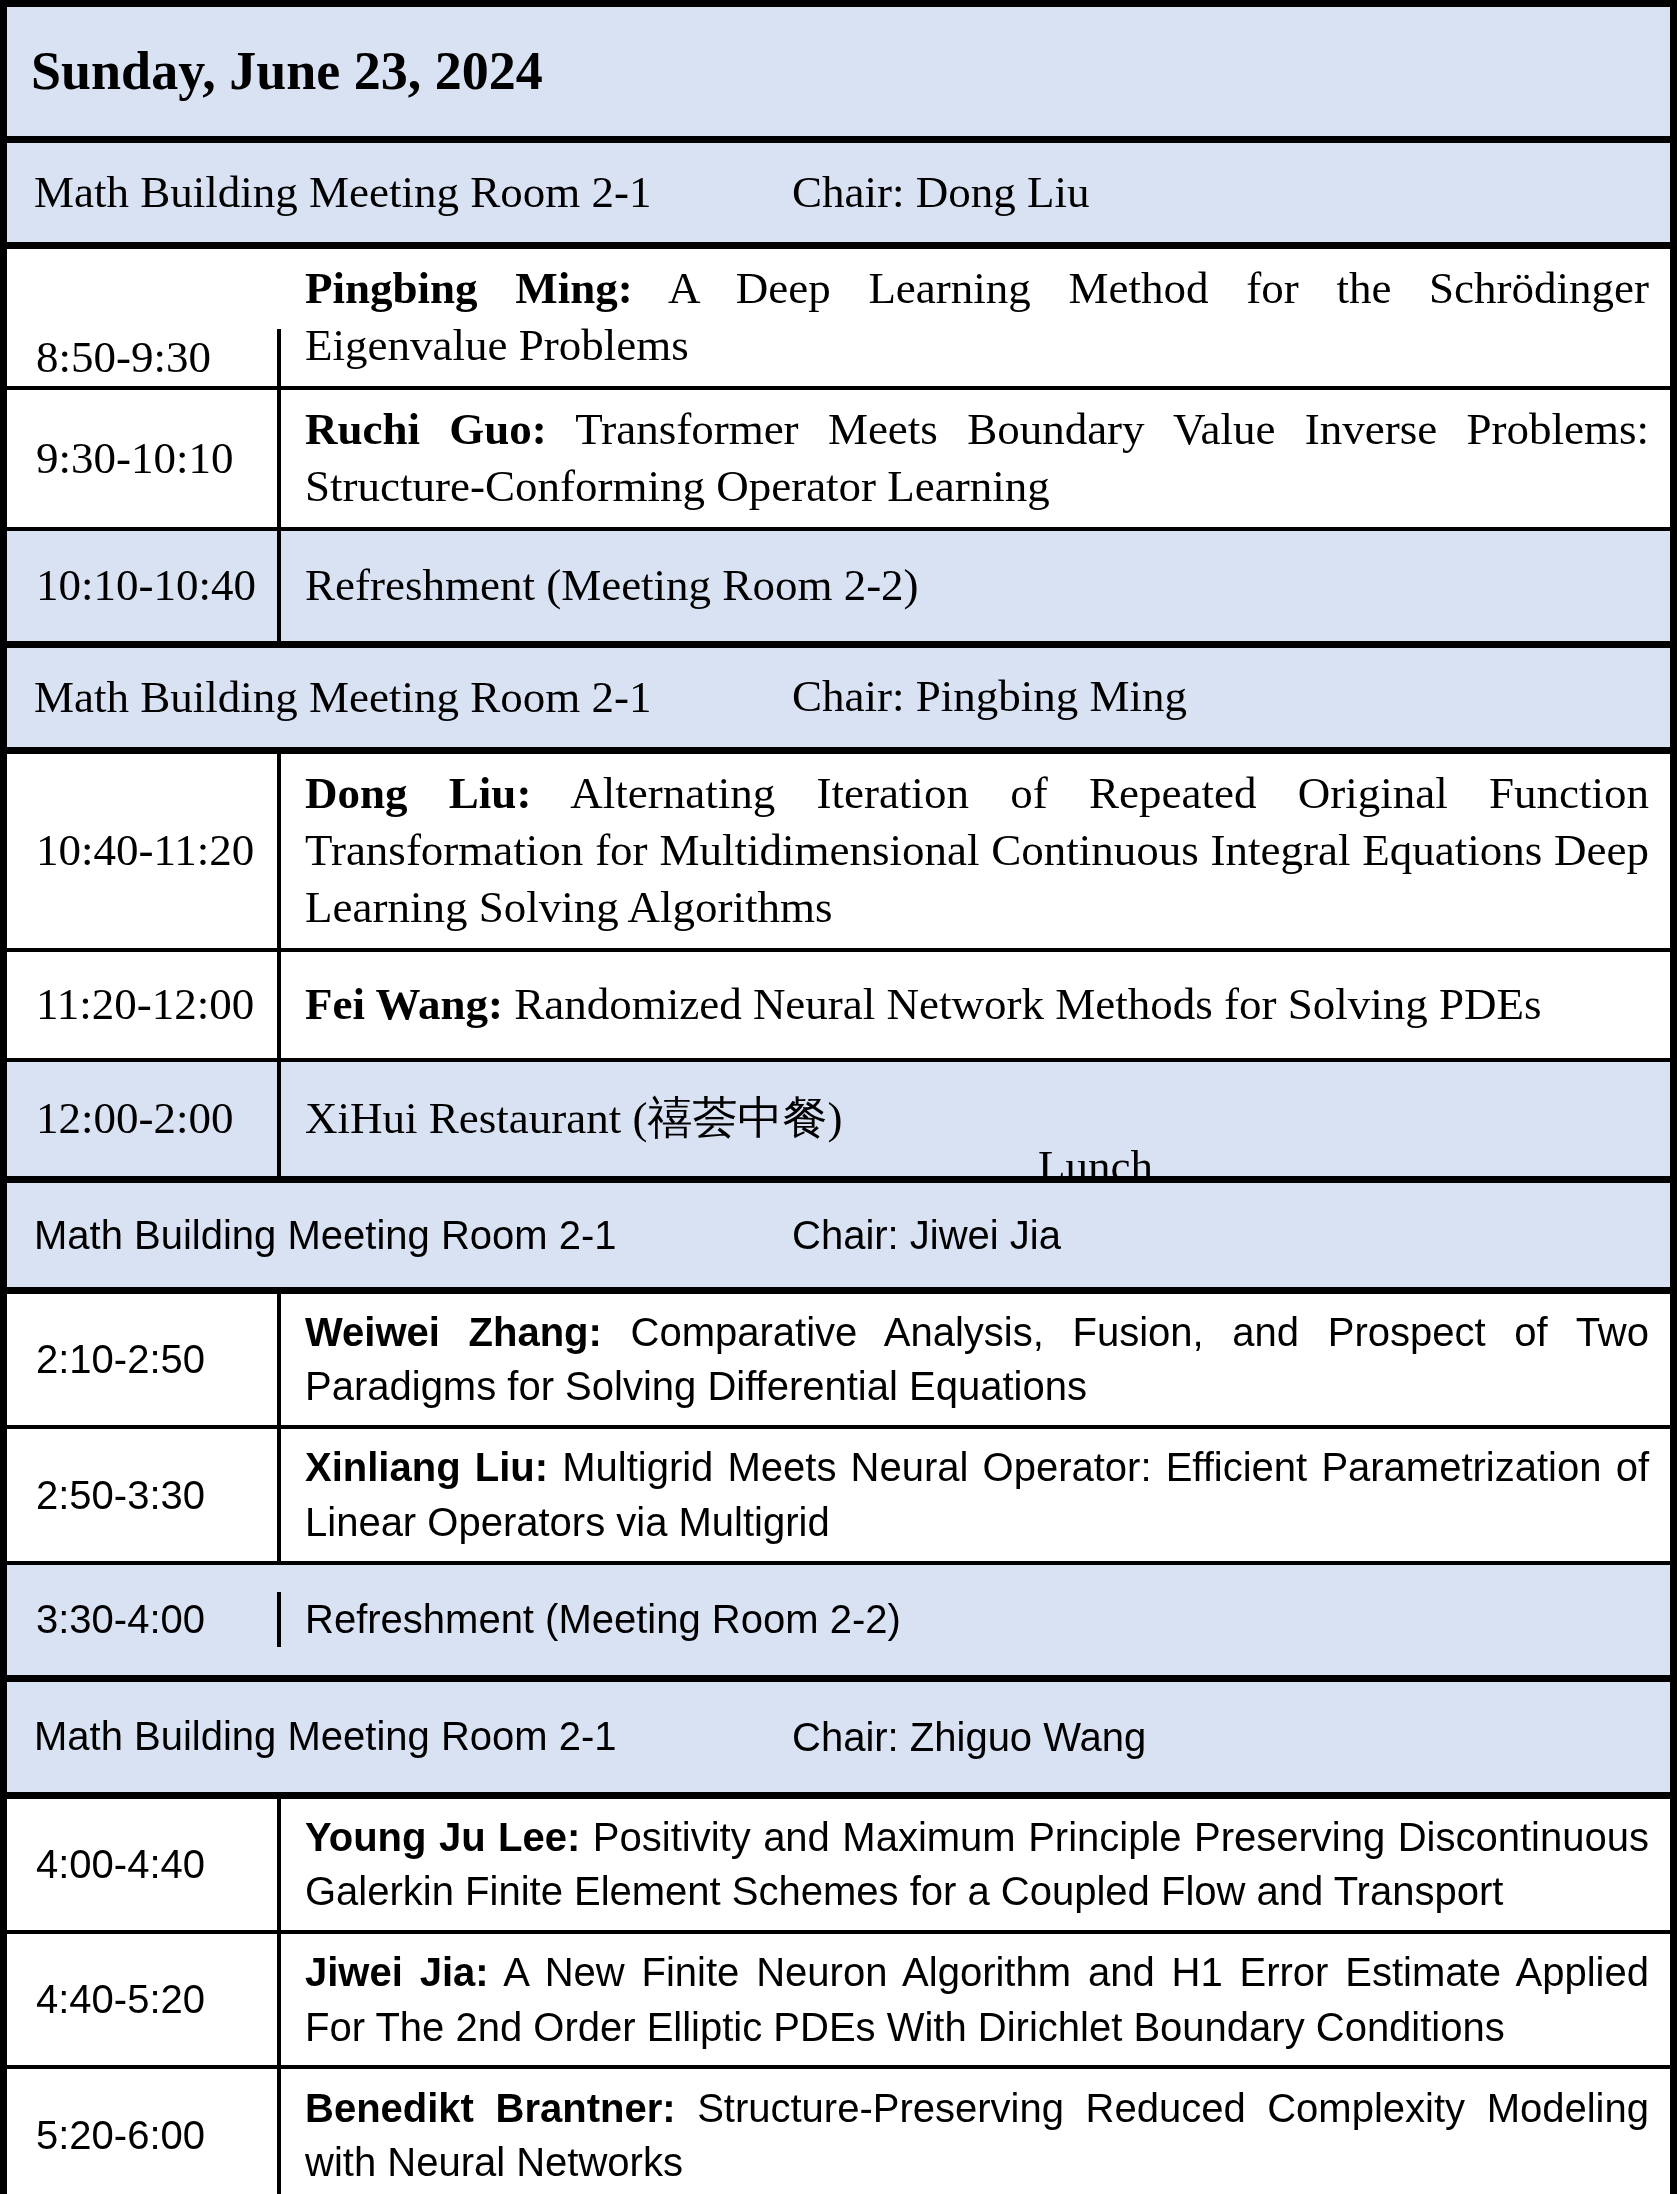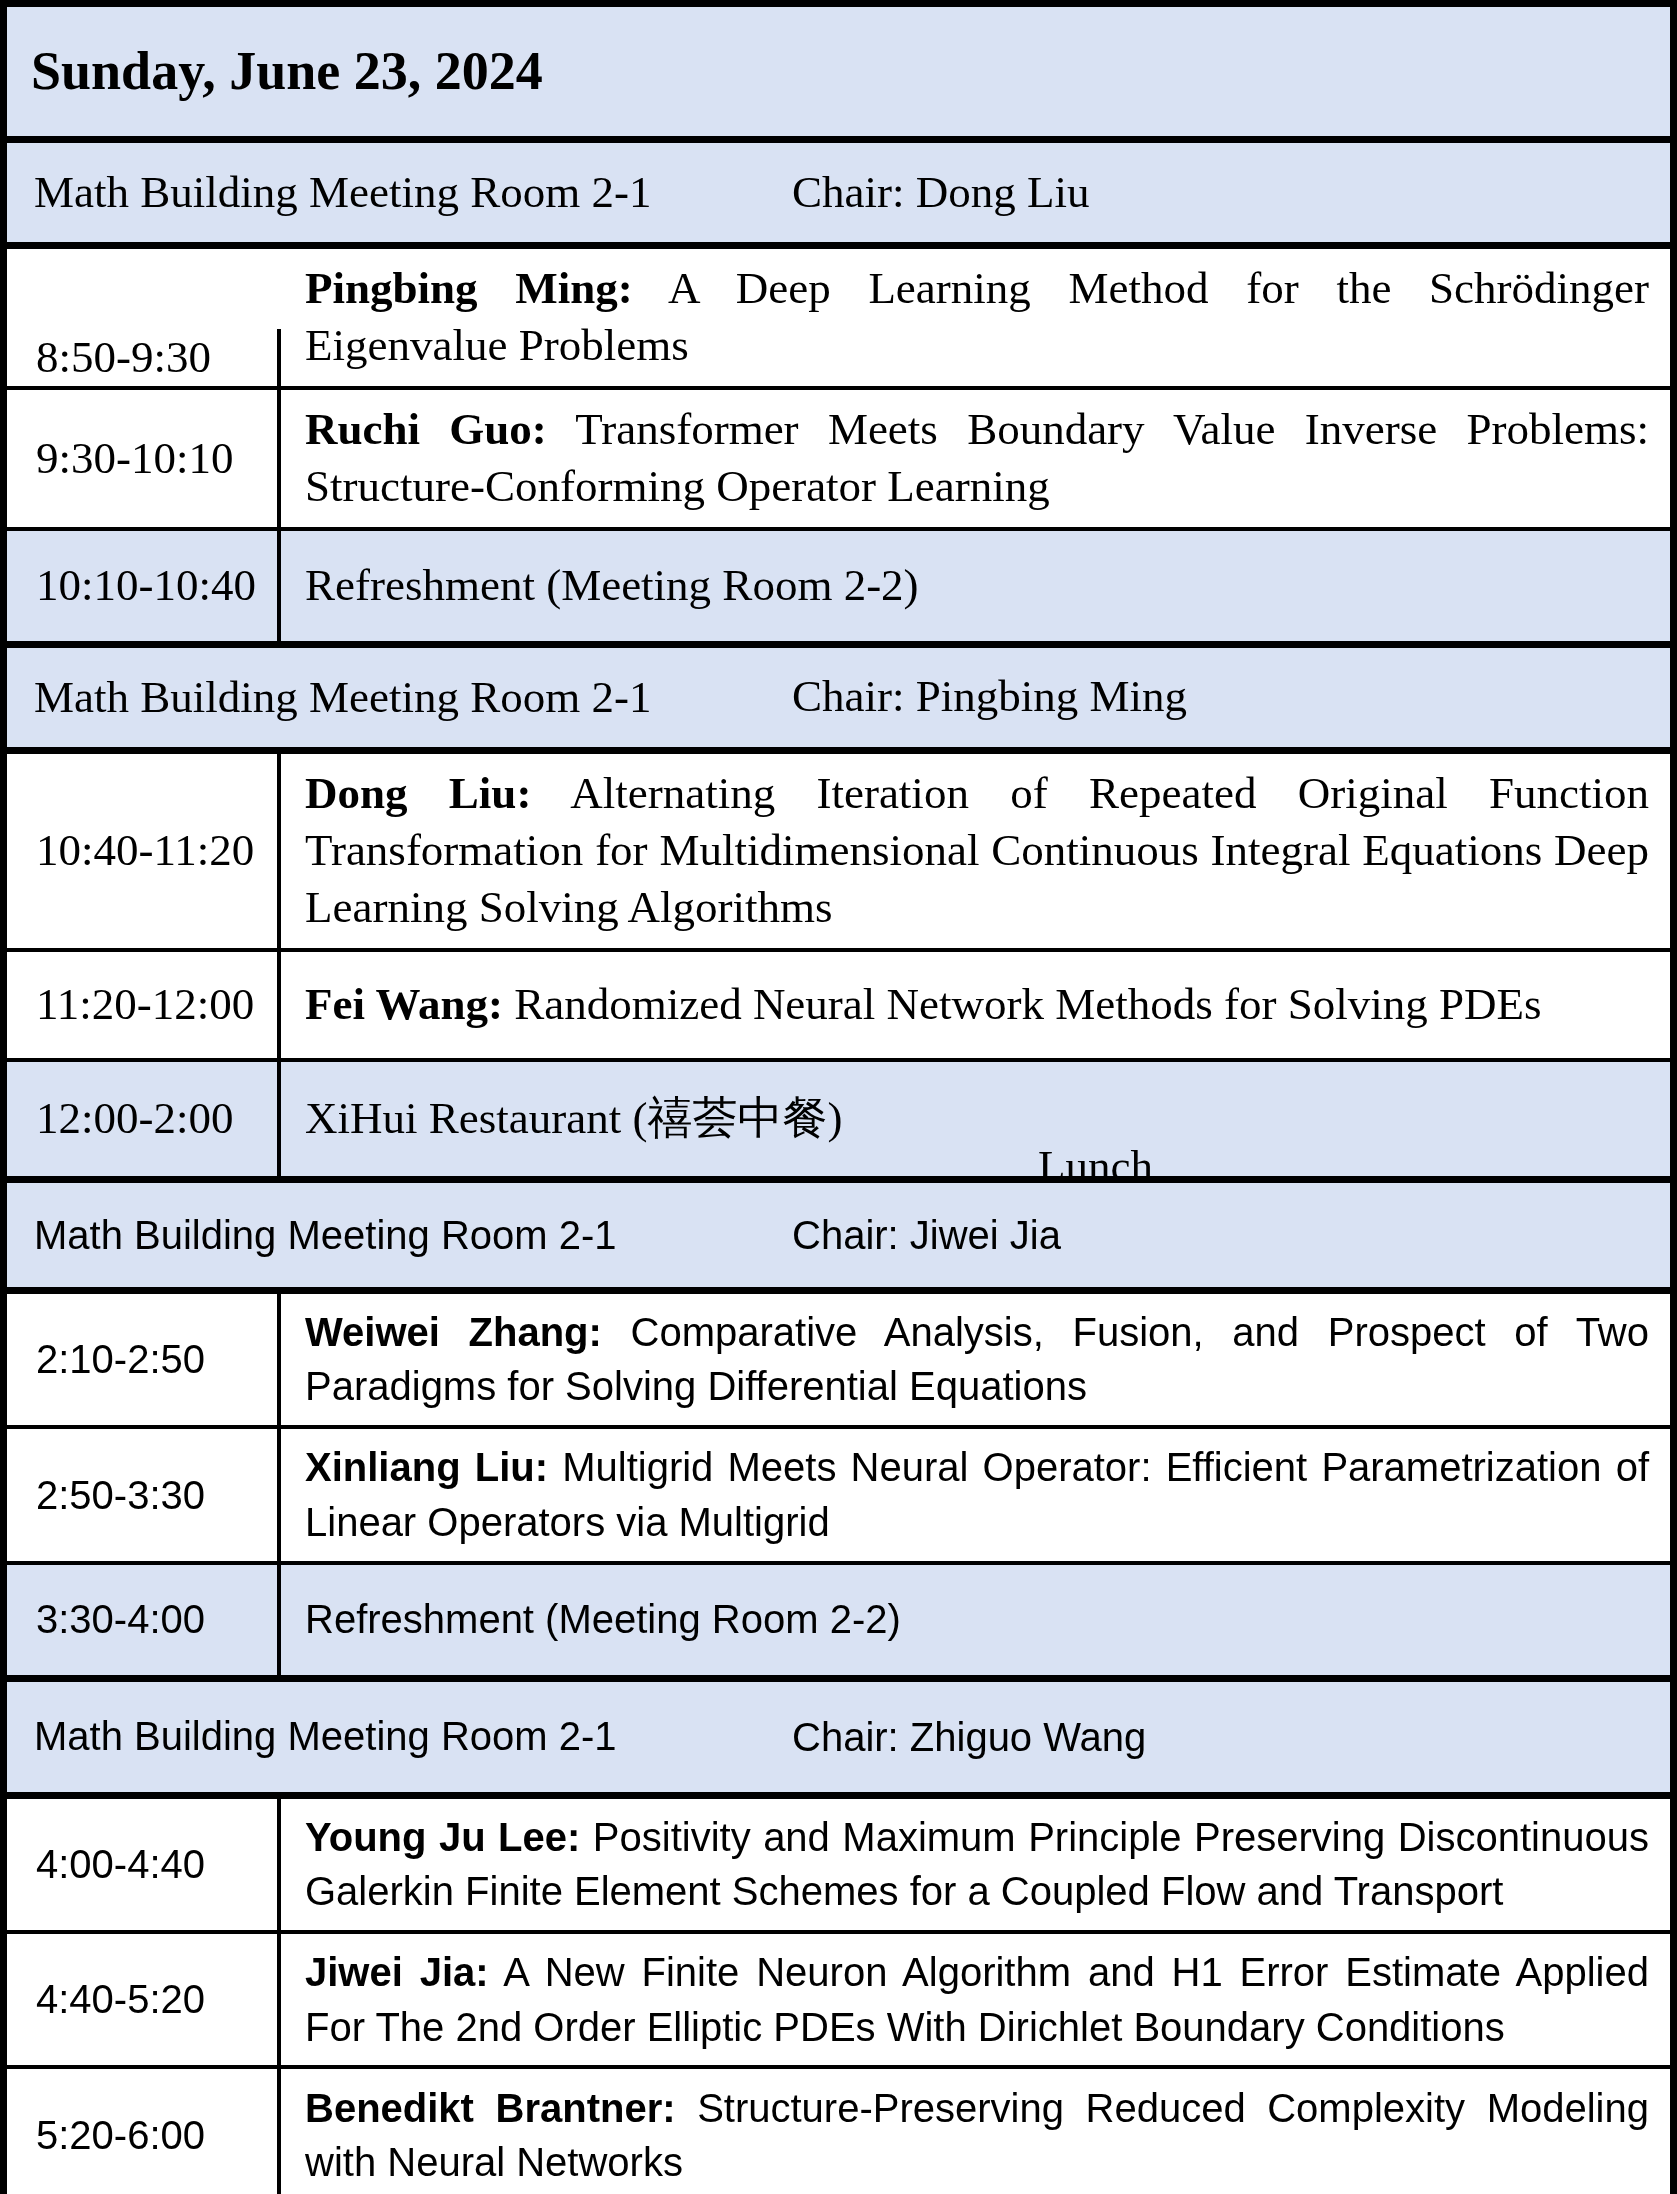--- a/index.html
+++ b/index.html
@@ -59,21 +59,21 @@
     box-sizing:border-box;
   }
   .content-inner{width:100%;text-align:justify;}
   .break .content-inner{text-align:left;}
   .speaker{font-weight:bold;}
   .meal{position:absolute;top:50%;transform:translateY(-50%);margin-top:48px;}
   .meal-lunch{left:1031px;}
   
   .h-r1{min-height:122px;align-items:flex-end;} .h-r2{min-height:125px;} .h-br1{min-height:114px;} .h-r3{min-height:177px;} .h-r4{min-height:110px;}
   .h-lunch{min-height:118px;justify-content:center;} .h-hd3{min-height:111px;} .h-r5{min-height:121px;}
-  .h-r6{min-height:118px;} .h-br2{min-height:114px;} .h-hd4{min-height:117px;}
+  .h-r6{min-height:118px;} .h-br2{min-height:114px;align-items:center;} .h-hd4{min-height:117px;}
   .h-r7{min-height:122px;justify-content:center;} .h-r8{min-height:125px;} .h-r9{min-height:119px;}
 </style>
 </head>
 <body>
 
 <div class="schedule">
 
   <div class="row blue serif title-row">
     <span>Sunday, June 23, 2024</span>
   </div>

